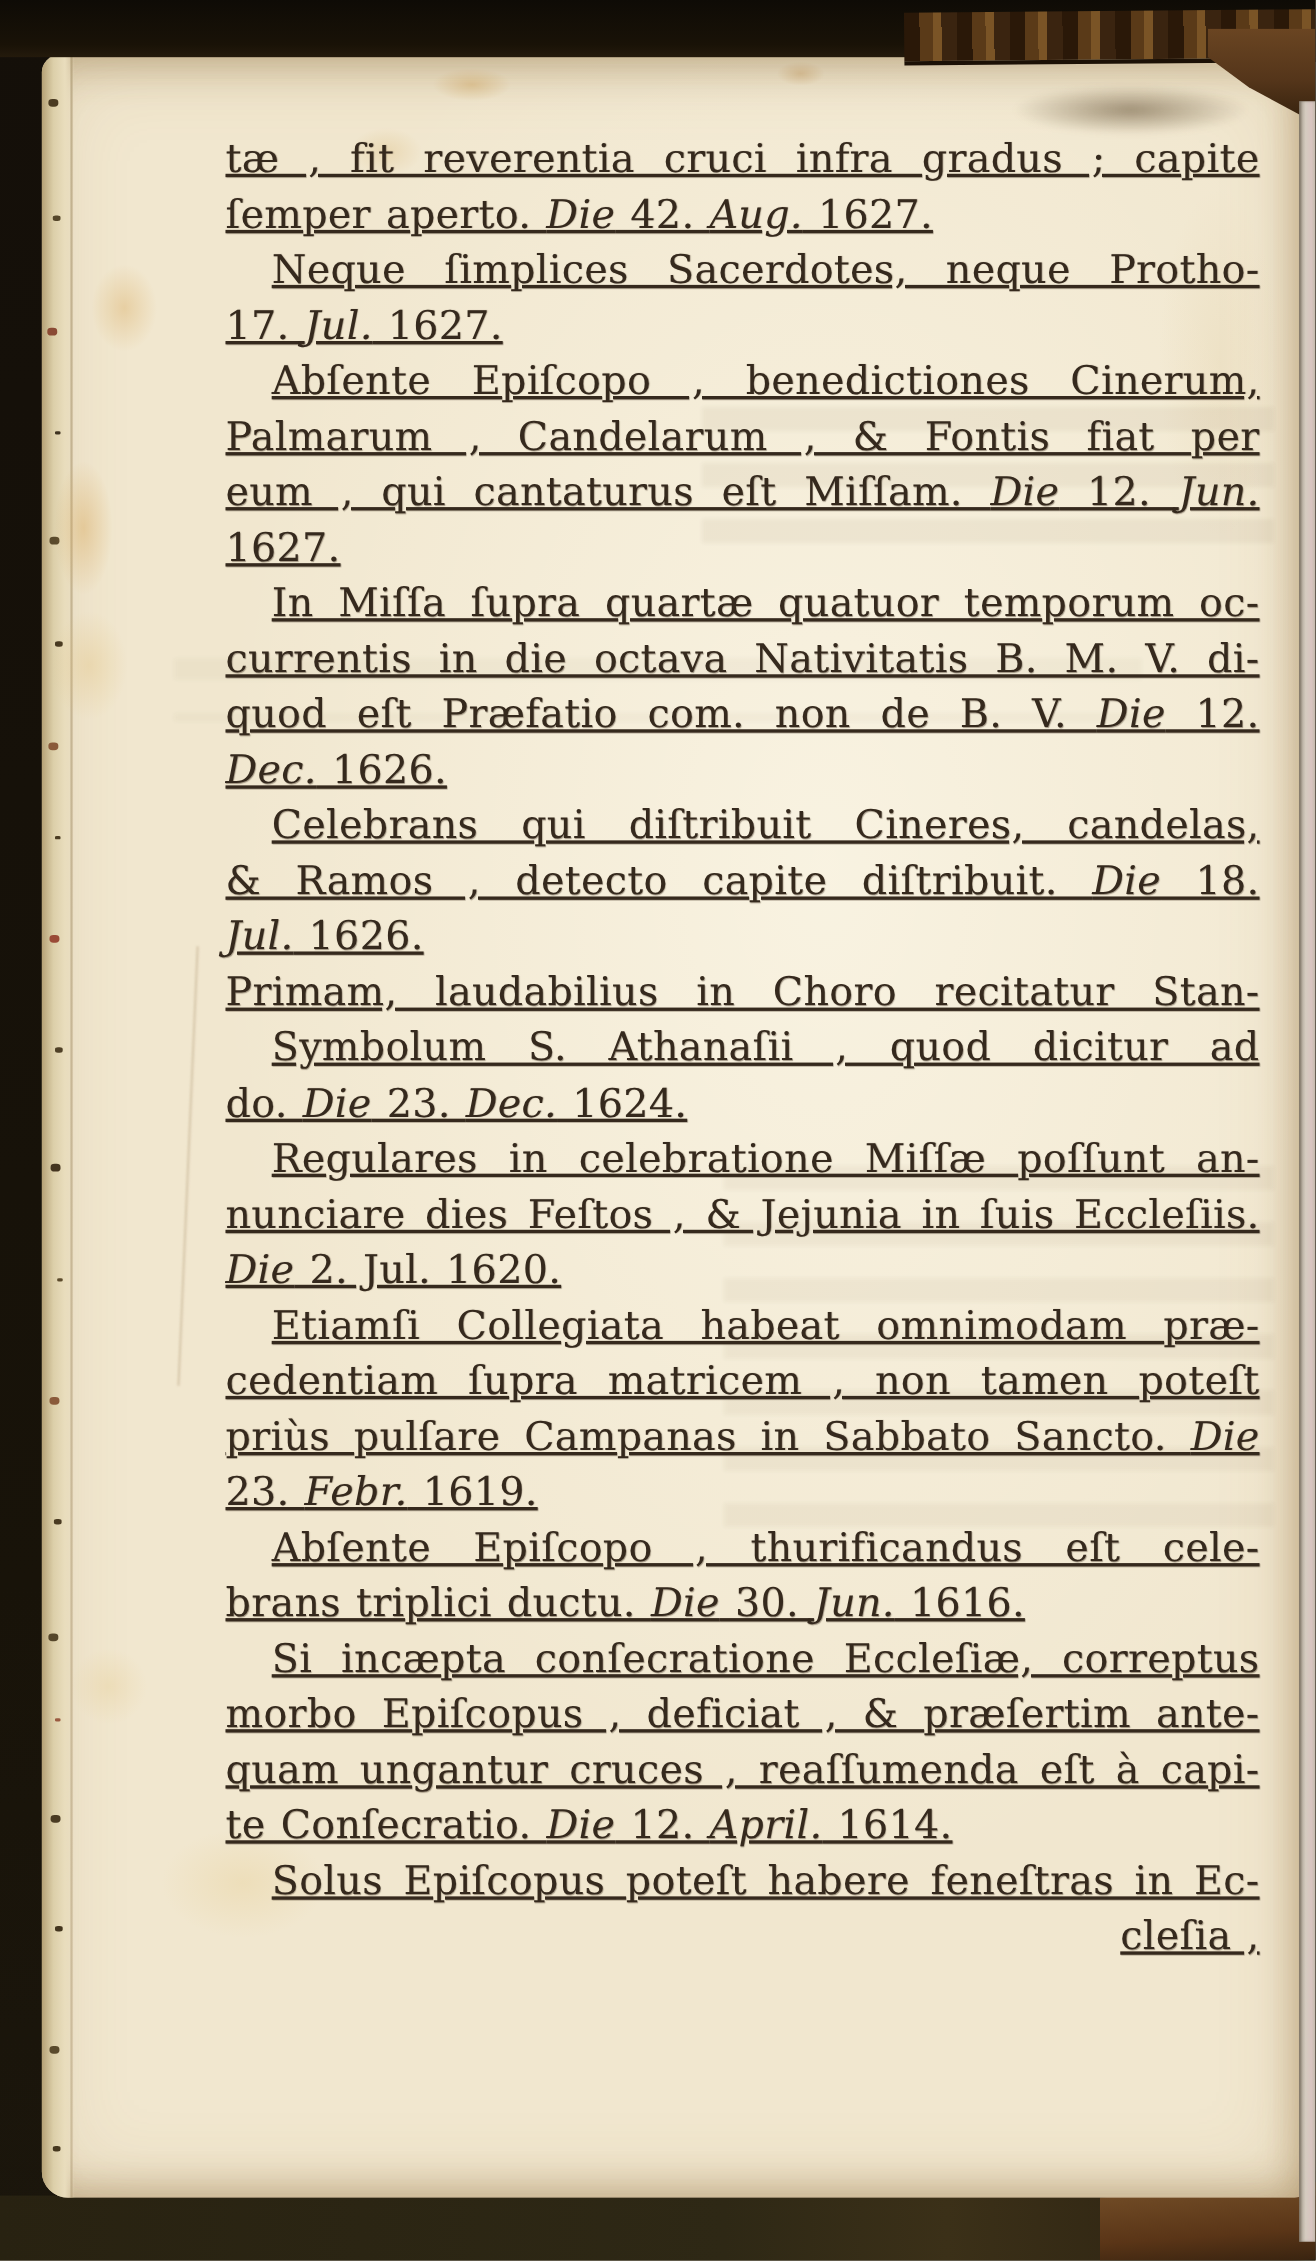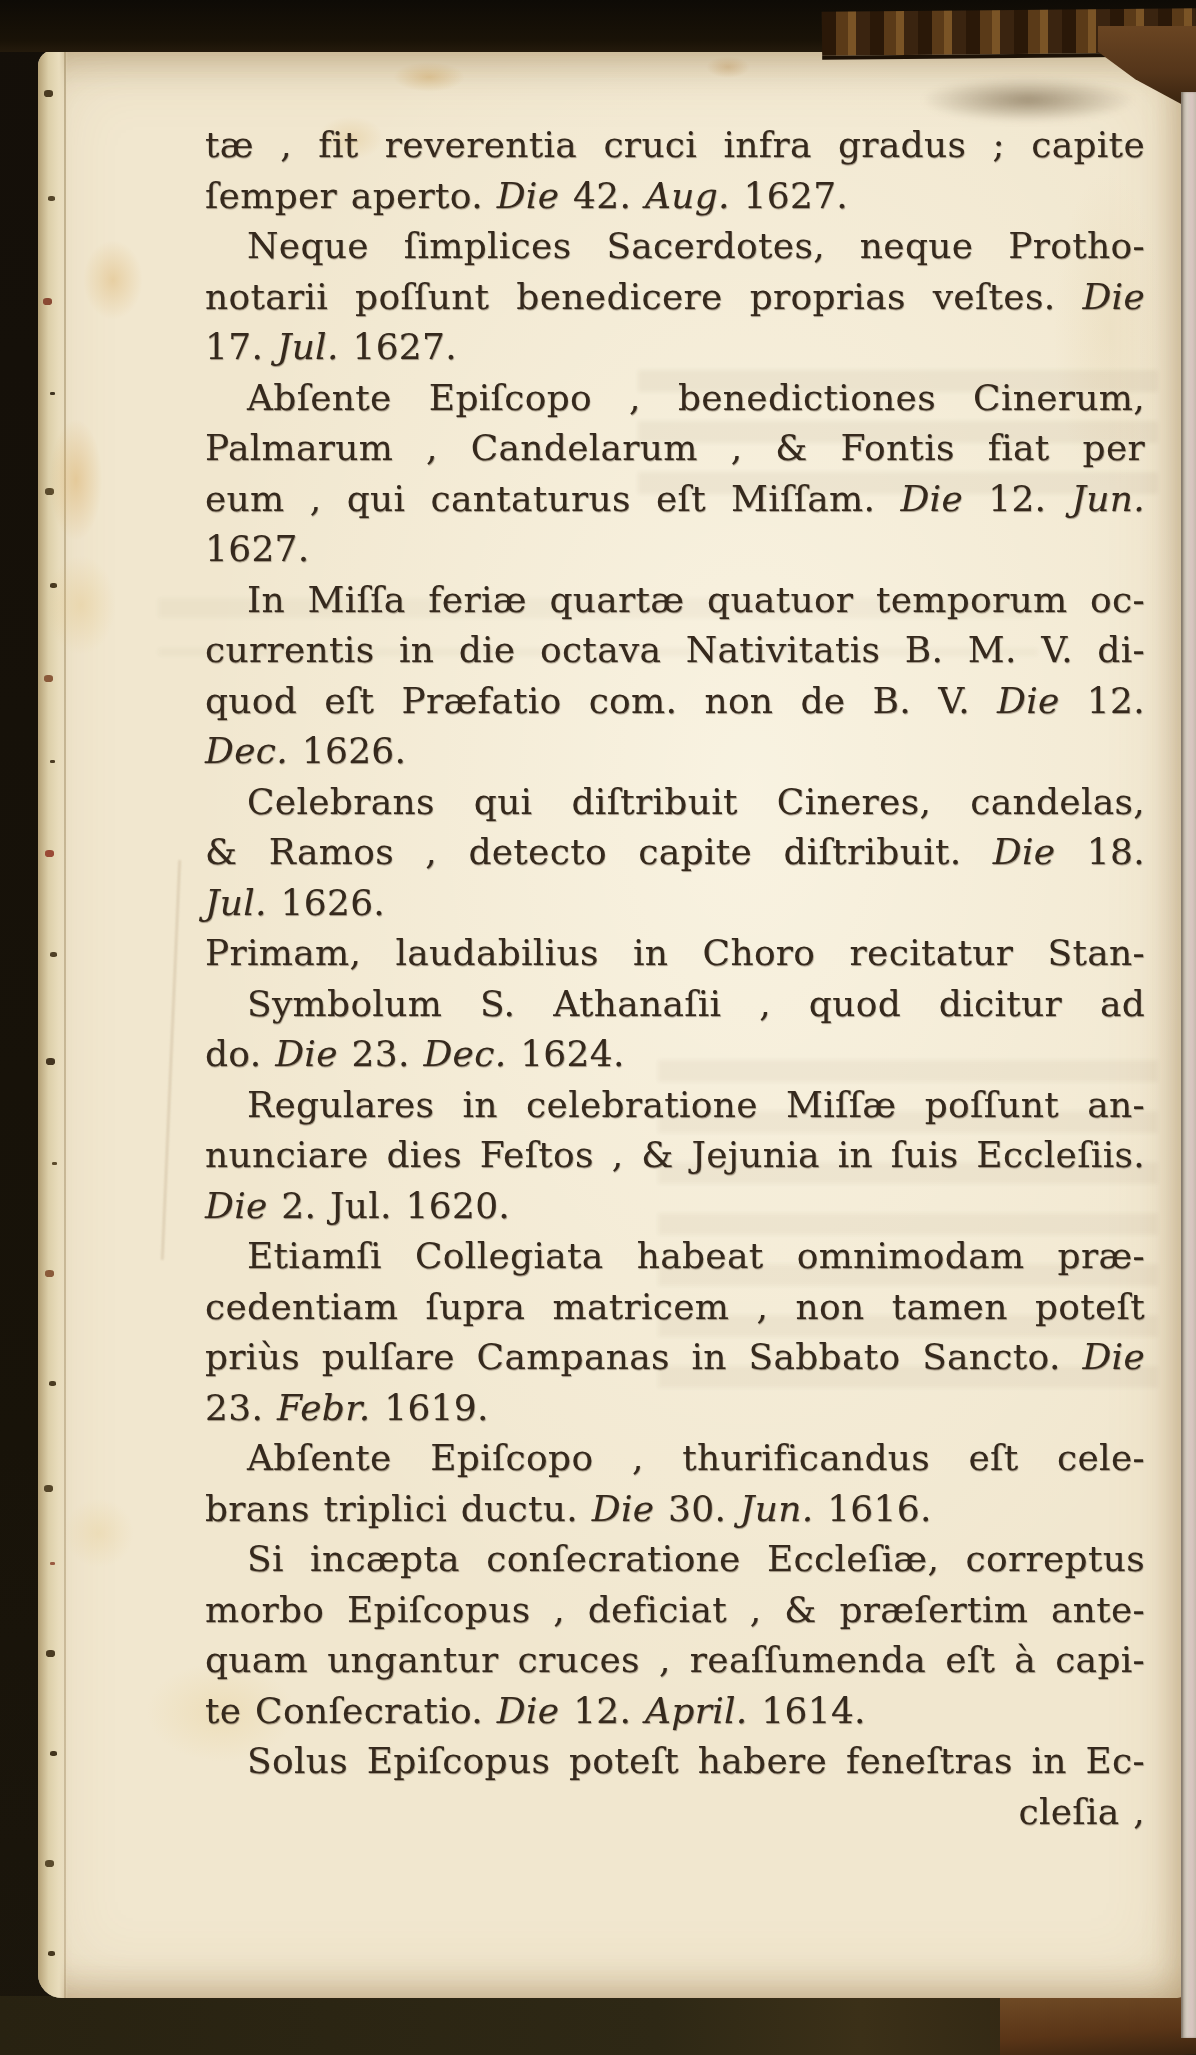--- a/index.html
+++ b/index.html
@@ -69,21 +69,21 @@
     background:repeating-linear-gradient(180deg,rgba(120,100,70,.085) 0 22px,rgba(120,100,70,0) 22px 51px);filter:blur(2px);}
   .g2{left:620px;top:1010px;width:500px;height:340px;
     background:repeating-linear-gradient(180deg,rgba(120,100,70,.075) 0 22px,rgba(120,100,70,0) 22px 51px);filter:blur(2px);}
   .g3{left:120px;top:548px;width:880px;height:58px;
     background:repeating-linear-gradient(180deg,rgba(120,100,70,.05) 0 20px,rgba(120,100,70,0) 20px 50px);filter:blur(2px);}
   .crease{position:absolute;left:132px;top:810px;width:2px;height:400px;
     background:rgba(150,120,80,.28);transform:rotate(2.5deg);filter:blur(1px);}
 
   
   .text-block{position:absolute;left:167px;top:70px;width:940px;
-    color:var(--ink,#35291d);}
+    color:var(--ink,#35291d);text-decoration:underline;}
   .line{height:50.5px;line-height:50.5px;font-size:36px;
     letter-spacing:.3px;word-spacing:2px;white-space:normal;
     text-shadow:.6px .6px .9px rgba(62,46,30,.45);}
   .line.just{text-align:justify;text-align-last:justify;}
   .line.left{text-align:left;}
   .line.right{text-align:right;}
   .line.ind{padding-left:42px;}
   .line .it{font-style:italic;margin-top:13px;}
 
   
@@ -128,27 +128,26 @@
 
     <div class="ghost g1"></div>
     <div class="ghost g2"></div>
     <div class="ghost g3"></div>
     <div class="crease"></div>
 
     <div class="text-block">
         <div class="line just"><span>tæ , fit reverentia cruci infra gradus ; capite</span></div>
         <div class="line left"><span>ſemper aperto. </span><span class="it">Die</span><span> 42. </span><span class="it">Aug.</span><span> 1627.</span></div>
         <div class="line just ind"><span>Neque ſimplices Sacerdotes, neque Protho-</span></div>
-        <div class="line just"><span>notarii poſſunt benedicere proprias veſtes. </span><span class="it">Die</span></div>
         <div class="line left"><span>17. </span><span class="it">Jul.</span><span> 1627.</span></div>
         <div class="line just ind"><span>Abſente Epiſcopo , benedictiones Cinerum,</span></div>
         <div class="line just"><span>Palmarum , Candelarum , &amp; Fontis fiat per</span></div>
         <div class="line just"><span>eum , qui cantaturus eſt Miſſam. </span><span class="it">Die</span><span> 12. </span><span class="it">Jun.</span></div>
         <div class="line left"><span>1627.</span></div>
-        <div class="line just ind"><span>In Miſſa feriæ quartæ quatuor temporum oc-</span></div>
+        <div class="line just ind"><span>In Miſſa ſupra quartæ quatuor temporum oc-</span></div>
         <div class="line just"><span>currentis in die octava Nativitatis B. M. V. di-</span></div>
         <div class="line just"><span>quod eſt Præfatio com. non de B. V. </span><span class="it">Die</span><span> 12.</span></div>
         <div class="line left"><span class="it">Dec.</span><span> 1626.</span></div>
         <div class="line just ind"><span>Celebrans qui diſtribuit Cineres, candelas,</span></div>
         <div class="line just"><span>&amp; Ramos , detecto capite diſtribuit. </span><span class="it">Die</span><span> 18.</span></div>
         <div class="line left"><span class="it">Jul.</span><span> 1626.</span></div>
         <div class="line just"><span>Primam, laudabilius in Choro recitatur Stan-</span></div>
         <div class="line just ind"><span>Symbolum S. Athanaſii , quod dicitur ad</span></div>
         <div class="line left"><span>do. </span><span class="it">Die</span><span> 23. </span><span class="it">Dec.</span><span> 1624.</span></div>
         <div class="line just ind"><span>Regulares in celebratione Miſſæ poſſunt an-</span></div>

